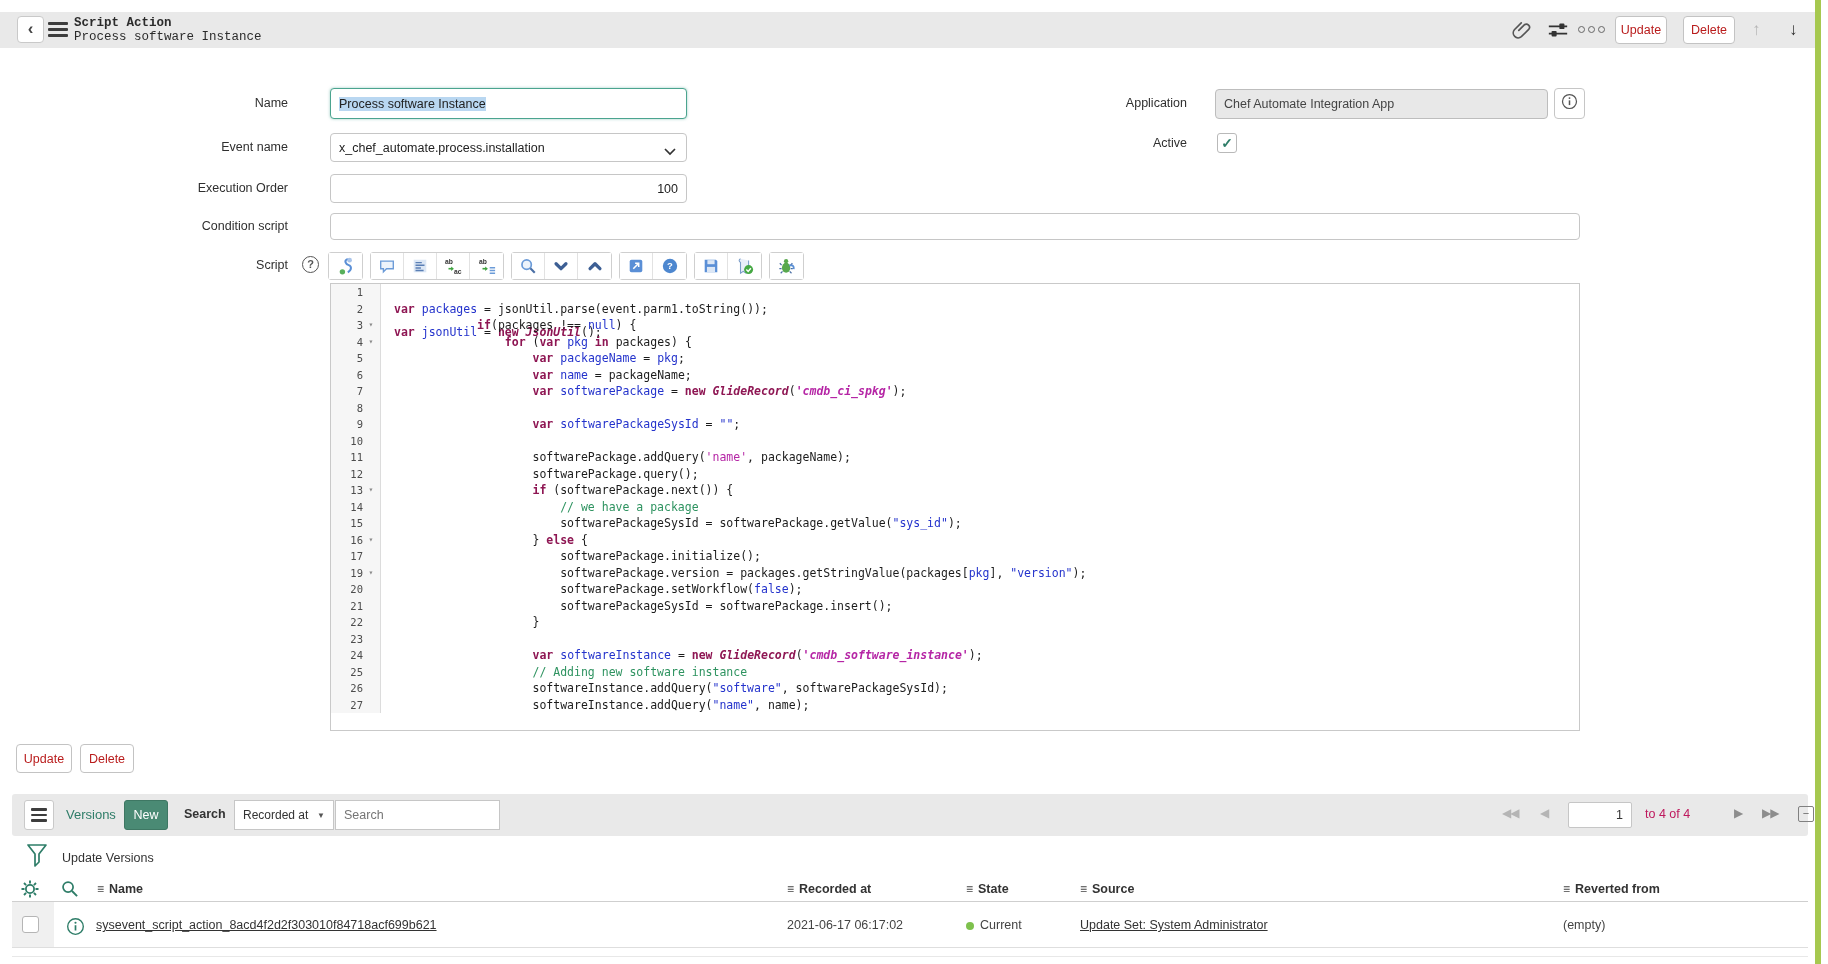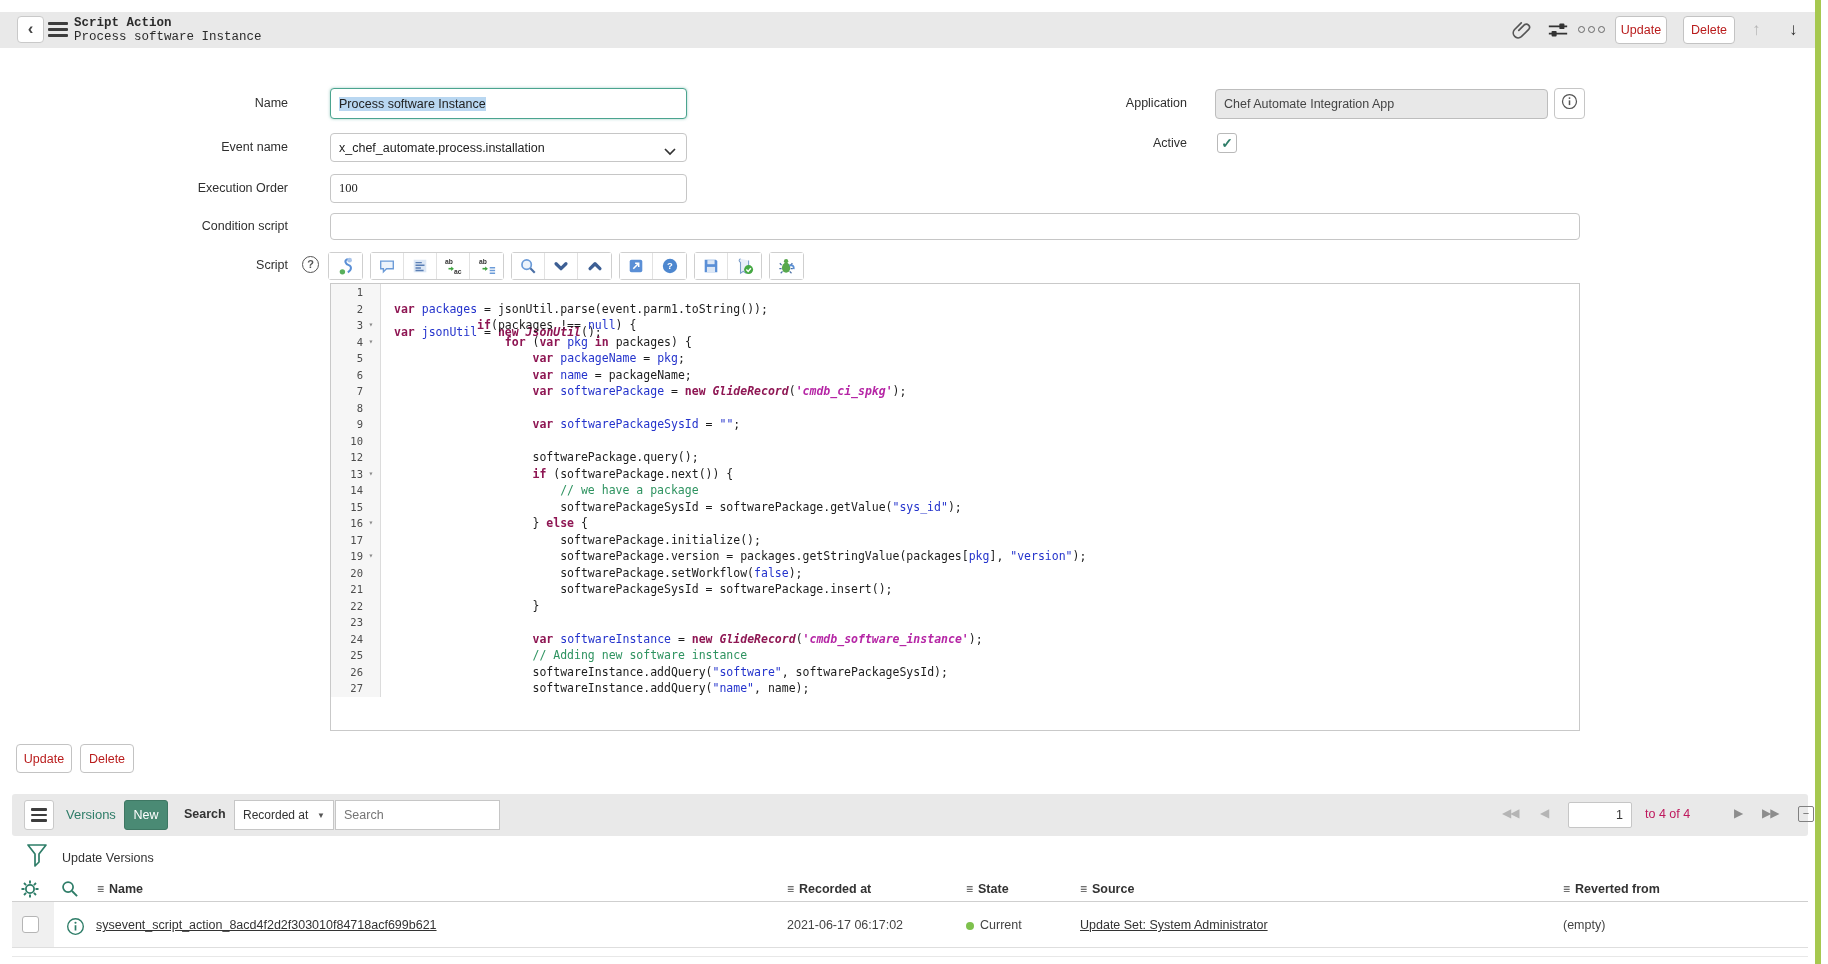--- a/index.html
+++ b/index.html
@@ -20,21 +20,21 @@
   .dots3 i { width: 7px; height: 7px; border: 1.6px solid #666; border-radius: 50%; }
   .btn { position: absolute; height: 28px; background: #fff; border: 1px solid #c3c3c3; border-radius: 4px; font-size: 12.5px; color: #b91c1c; text-align: center; line-height: 26px; cursor: pointer; font-family: "Liberation Sans", sans-serif; }
   .arrow-ch { position: absolute; top: 8px; font-size: 17px; font-weight: bold; cursor: pointer; line-height: 20px; }
 
   
   .flabel { position: absolute; width: 260px; text-align: right; font-size: 12.5px; color: #2f2f2f; }
   .finput { position: absolute; background: #fff; border: 1px solid #c6c6c6; border-radius: 4px; font-size: 12.5px; color: #222; padding: 0 8px; display: flex; align-items: center; }
   .focused { border: 1.5px solid #4ba48f; box-shadow: 0 0 3px rgba(75,164,143,.55); }
   .sel-text { background: #b9d7f1; }
   .readonly { background: #e8e8e8; border-color: #bdbdbd; color: #444; }
-  .r-align { justify-content: flex-start; font-family: Liberation Serif, serif; }
+  .r-align { justify-content: flex-end; }
   .sel-chev { position: absolute; right: 10px; top: 11px; }
   .chkbox { position: absolute; width: 20px; height: 20px; background: #fff; border: 1px solid #b9b9b9; border-radius: 3px; text-align: center; line-height: 18px; font-size: 14px; font-weight: bold; color: #2e7d68; cursor: pointer; }
   .info-btn { position: absolute; width: 31px; height: 31px; background: #fff; border: 1px solid #c6c6c6; border-radius: 4px; display: flex; align-items: center; justify-content: center; cursor: pointer; }
 
   
   .help-circle { position: absolute; width: 17px; height: 17px; border: 1.4px solid #555; border-radius: 50%; font-size: 11px; font-weight: bold; color: #555; text-align: center; line-height: 14px; cursor: pointer; }
   .sc-toolbar { position: absolute; left: 328px; top: 252px; display: flex; gap: 7px; }
   .tb-group { display: flex; border: 1px solid #cfcfcf; border-radius: 3px; background: #fff; }
   .tb-btn { width: 33px; height: 26px; background: #fff; border: none; border-right: 1px solid #e2e2e2; display: flex; align-items: center; justify-content: center; cursor: pointer; padding: 0; }
   .tb-btn:last-child { border-right: none; }
@@ -324,20 +324,27 @@
         </div>
         <div class="ed-line">
           <span class="ed-gut">
             <span class="ed-num">10</span>
             <span class="ed-fold"></span>
           </span>
           <span class="ed-code"></span>
         </div>
         <div class="ed-line">
           <span class="ed-gut">
+            <span class="ed-num">11</span>
+            <span class="ed-fold"></span>
+          </span>
+          <span class="ed-code"><span class="tk-p">                    softwarePackage.addQuery(</span><span class="tk-s3">'name'</span><span class="tk-p">, packageName);</span></span>
+        </div>
+        <div class="ed-line">
+          <span class="ed-gut">
             <span class="ed-num">12</span>
             <span class="ed-fold"></span>
           </span>
           <span class="ed-code"><span class="tk-p">                    softwarePackage.query();</span></span>
         </div>
         <div class="ed-line">
           <span class="ed-gut">
             <span class="ed-num">13</span>
             <span class="ed-fold">▾</span>
           </span>

